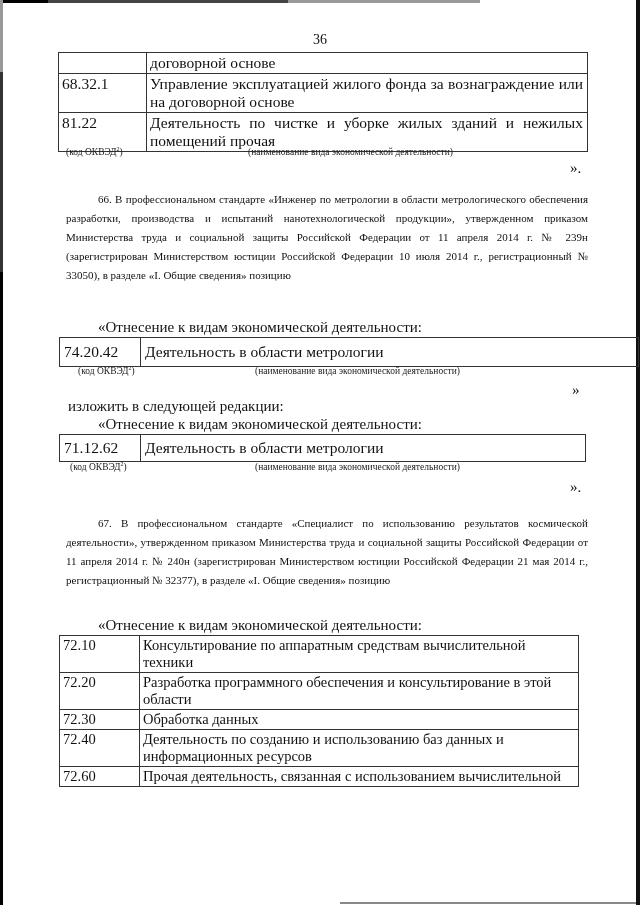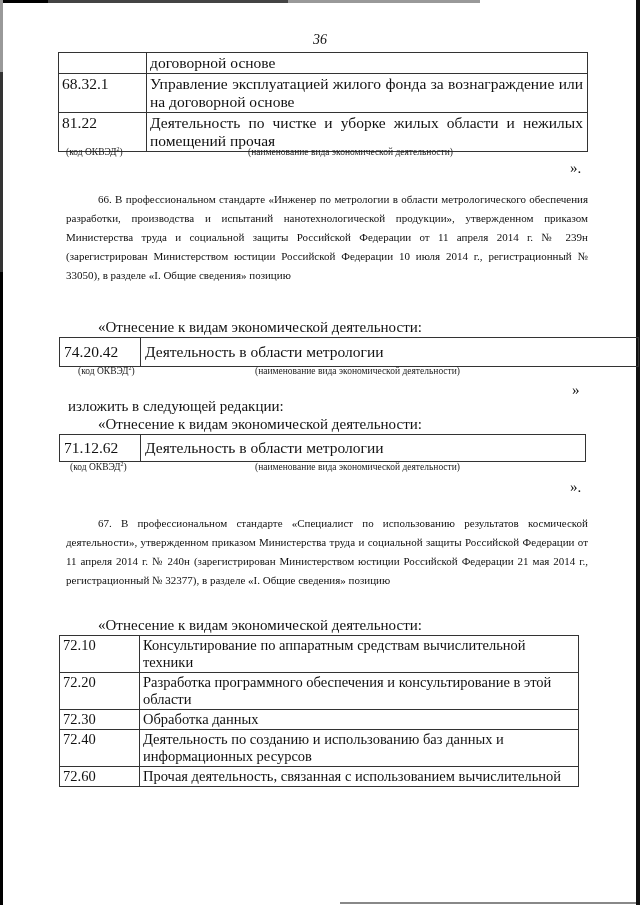--- a/index.html
+++ b/index.html
@@ -26,21 +26,21 @@
     .scan-frame-top {
       position: absolute; left: 0; top: 0; width: 480px; height: 3px;
       background: linear-gradient(90deg, #000 0 10%, #444 10% 60%, #999 60% 100%);
     }
     .scan-frame-bottom {
       position: absolute; left: 340px; top: 902px; width: 296px; height: 2px;
       background: #888;
     }
     .page-number {
       position: absolute; left: 0; width: 640px; top: 32px;
-      text-align: center; font-size: 14px; font-style: italic;
+      text-align: center; font-size: 14px;
     }
     table.okved {
       position: absolute;
       border-collapse: collapse;
       font-size: 15.5px;
       line-height: 18px;
     }
     table.okved td {
       border: 1px solid #333;
       vertical-align: top;
@@ -89,21 +89,21 @@
       <tr>
     <td class="code"></td>
     <td class="desc">договорной основе</td>
   </tr>
   <tr>
     <td class="code">68.32.1</td>
     <td class="desc">Управление эксплуатацией жилого фонда за вознаграждение или на договорной основе</td>
   </tr>
   <tr>
     <td class="code">81.22</td>
-    <td class="desc">Деятельность по чистке и уборке жилых области и нежилых помещений прочая</td>
+    <td class="desc">Деятельность по чистке и уборке жилых зданий и нежилых помещений прочая</td>
   </tr>
 </tbody>
   </table>
 <div class="caption" style="left:66px; top:146px;">
   <span>(код ОКВЭД</span><sup>2</sup><span>)</span>
 </div>
 <div class="caption" style="left:248px; top:147px;">(наименование вида экономической деятельности)</div>
 <div class="quote-close" style="left:570px; top:160px;">».</div>
 
 <p class="para" style="top:190px;">

